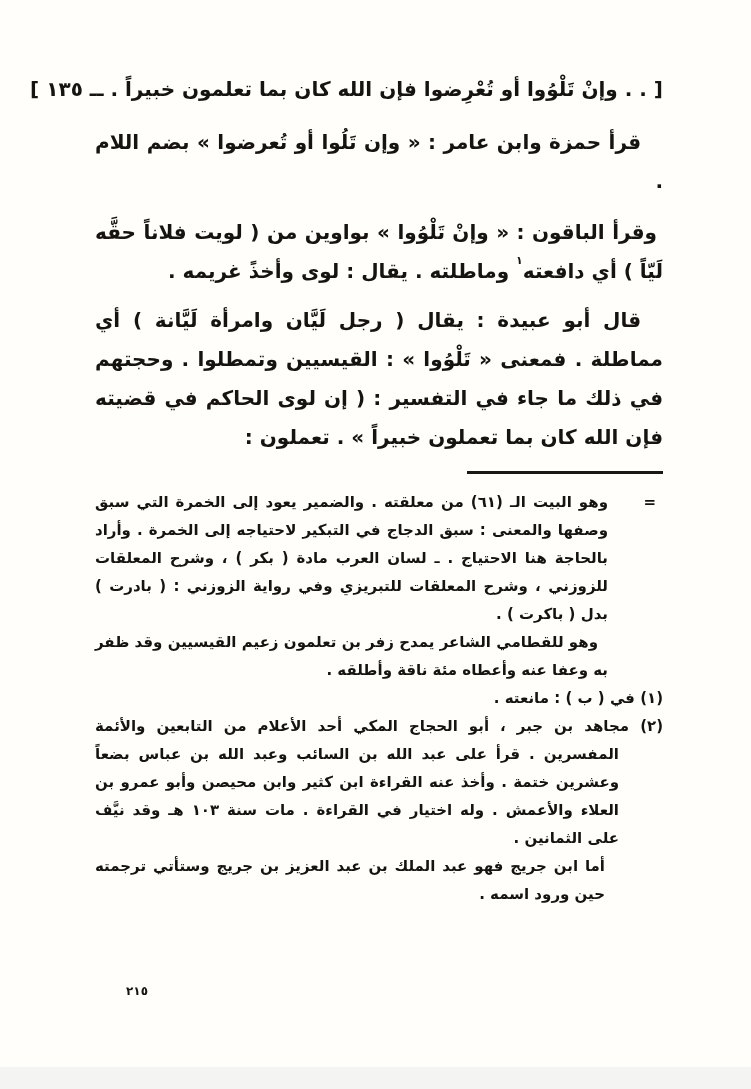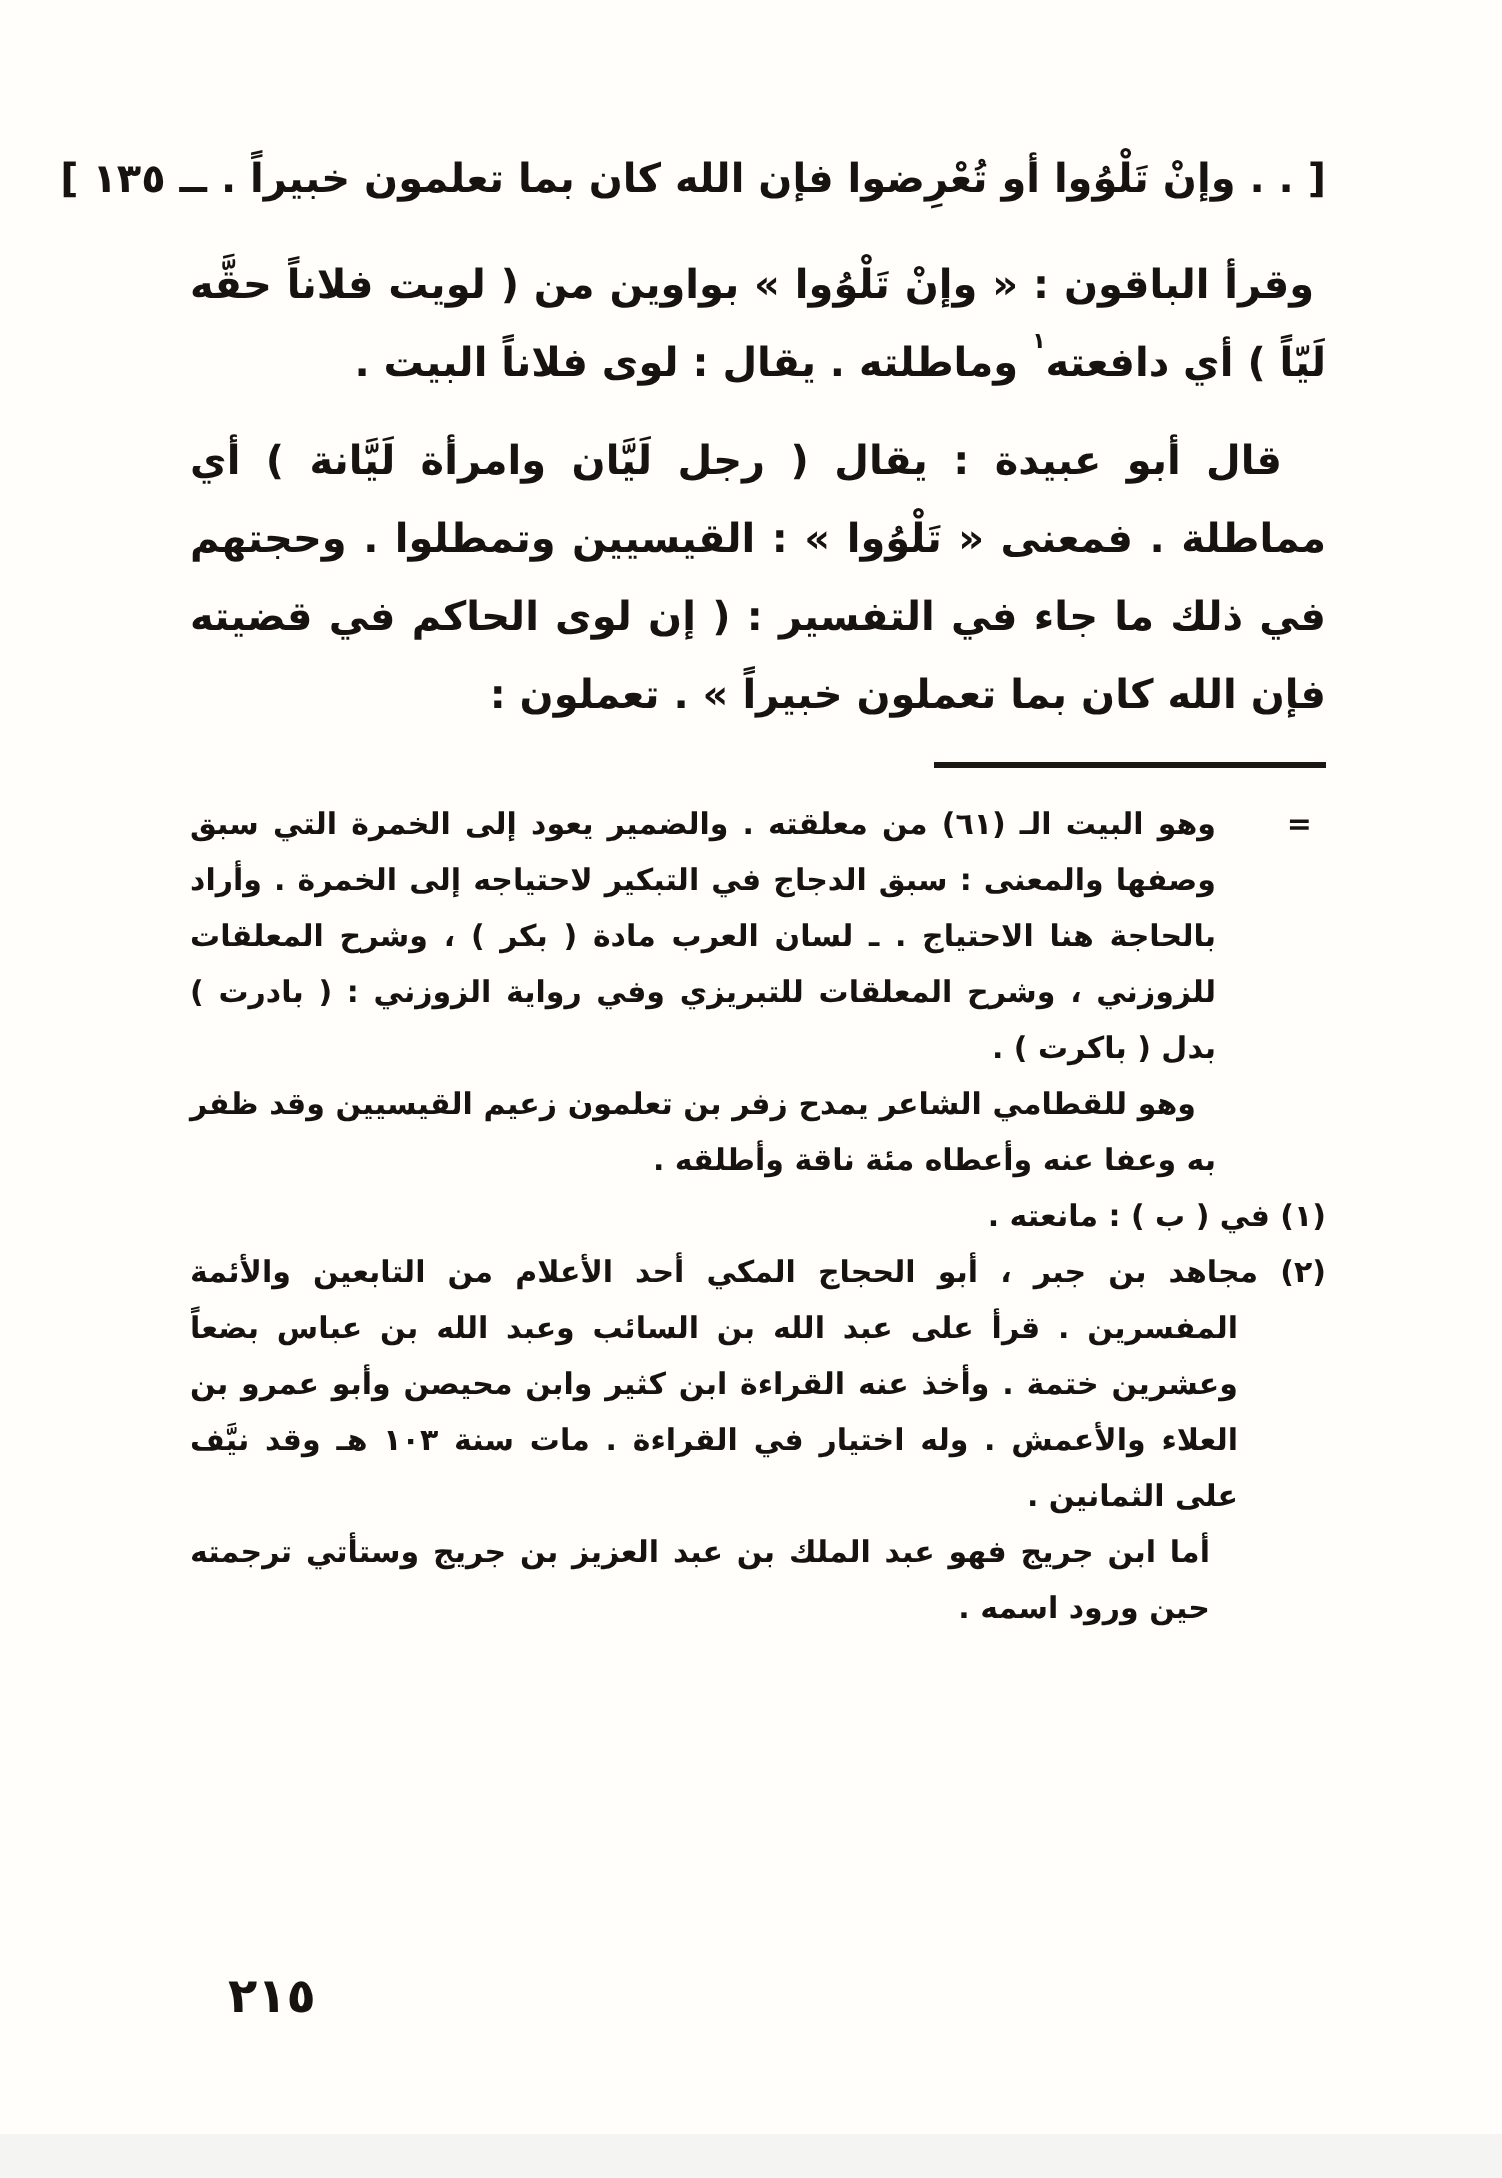--- a/index.html
+++ b/index.html
@@ -88,37 +88,38 @@
     text-indent:-44px;
     text-align:justify;
   }
   .fn-tail{
     margin-right:58px !important;
     text-align:justify;
   }
   
   .page-number{
     position:absolute;
-    top:984px;left:114px;
-    font-size:24px;
+    top:984px;left:126px;
+    font-size:12px;
     font-weight:900;
     direction:rtl;
   }
 </style>
 </head>
 <body>
 
 <div class="page">
   <div class="content">
 
     <div class="main">
       <p class="verse-header"><span>[ . . وإنْ تَلْوُوا أو تُعْرِضوا فإن الله كان بما تعلمون خبيراً . ــ ١٣٥ ]</span></p>
 
+      <p class="p-hamza"><span class="b">قرأ حمزة وابن عامر</span><span> : « وإن تَلُوا أو تُعرضوا » بضم اللام .</span></p>
 
-      <p class="p-baqun"><span class="b">وقرأ الباقون</span><span> : « وإنْ تَلْوُوا » بواوين من ( لويت فلاناً حقَّه لَيّاً ) أي دافعته</span><sup>١</sup><span> وماطلته . يقال : لوى فلاناً البيت .</span></p>
+      <p class="p-baqun"><span class="b">وقرأ الباقون</span><span> : « وإنْ تَلْوُوا » بواوين من ( لويت فلاناً حقَّه لَيّاً ) أي دافعته</span><sup>١</sup><span> وماطلته . يقال : لوى وأخذً غريمه .</span></p>
 
       <p class="p-ubayda"><span class="b">قال أبو عبيدة</span><span> : يقال ( رجل لَيَّان وامرأة لَيَّانة ) أي مماطلة . فمعنى « تَلْوُوا » : القيسيين وتمطلوا . </span><span class="b">وحجتهم</span><span> في ذلك ما جاء في التفسير : ( إن لوى الحاكم في قضيته فإن الله كان بما تعملون خبيراً » . </span><span class="b">تعملون</span><span> :</span></p>
 
     </div>
 
     <div class="fn-rule"></div>
 
     <div class="footnotes">
 
       <div class="fn-cont"><span class="fn-eq">=</span><span>وهو البيت الـ (٦١) من معلقته . والضمير يعود إلى الخمرة التي سبق وصفها والمعنى : سبق الدجاج في التبكير لاحتياجه إلى الخمرة . وأراد بالحاجة هنا الاحتياج . ـ لسان العرب مادة ( بكر ) ، وشرح المعلقات للزوزني ، وشرح المعلقات للتبريزي وفي رواية الزوزني : ( بادرت ) بدل ( باكرت ) .</span></div>

